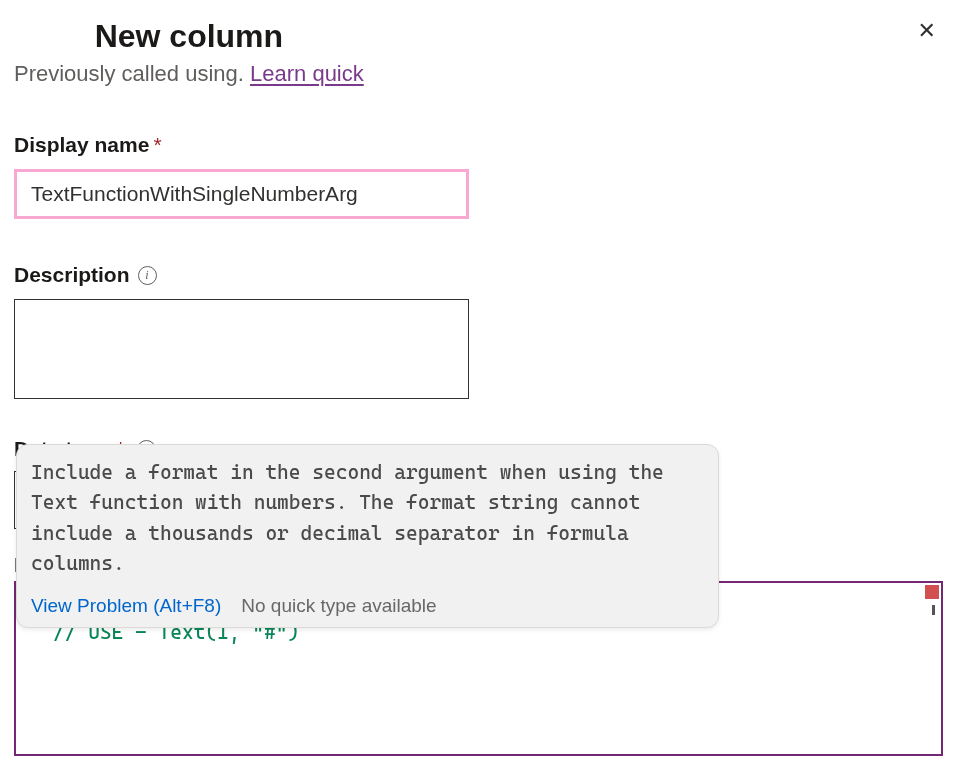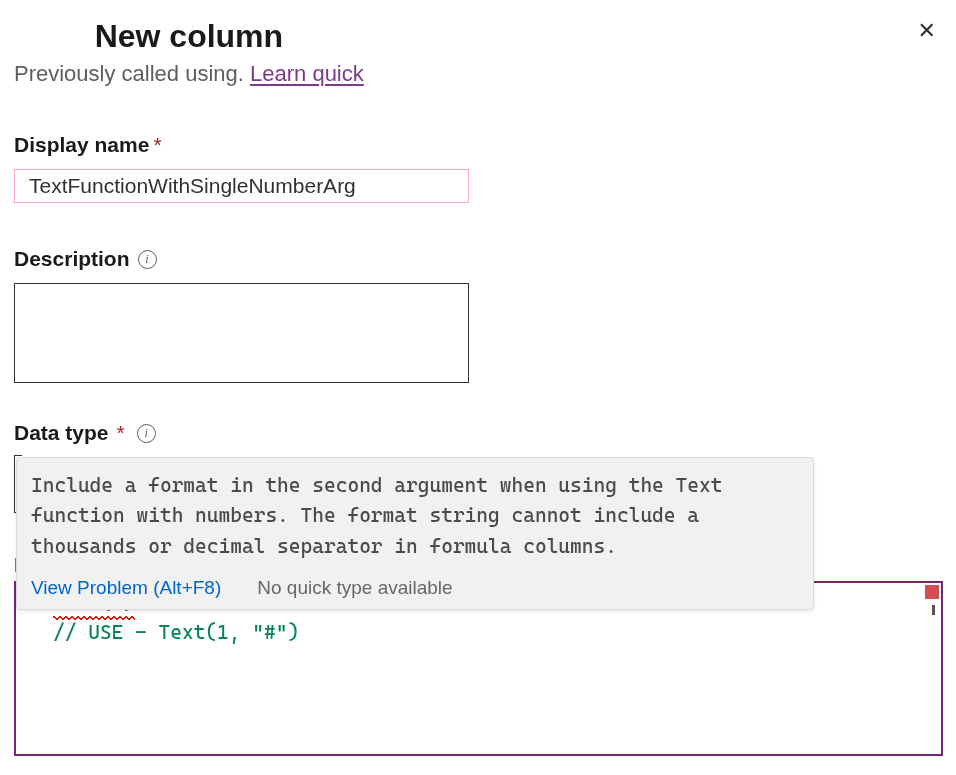--- a/index.html
+++ b/index.html
@@ -72,22 +72,22 @@
       font-size: 12px;
       font-style: italic;
       font-family: Georgia, serif;
       color: #605e5c;
       font-weight: 400;
       margin-left: 6px;
       vertical-align: middle;
     }
     .text-input {
       width: 455px;
-      height: 34px;
-      border: 1px solid #f9a8d4;
+      height: 50px;
+      border: 3px solid #f9a8d4;
       padding: 10px 14px;
       font-size: 21px;
       font-family: inherit;
       color: #323130;
       margin-bottom: 44px;
     }
     .textarea-input {
       width: 455px;
       height: 100px;
       border: 1px solid #323130;
@@ -115,40 +115,40 @@
       top: 34px;
       left: 0;
       width: 8px;
       height: 58px;
       border-left: 1px solid #323130;
       border-top: 1px solid #323130;
       border-bottom: 1px solid #323130;
     }
     .tooltip-box {
       position: absolute;
-      top: 457px;
+      top: 444px;
       left: 16px;
-      width: 798px;
+      width: 703px;
       background: #f1f1f1;
       border: 1px solid #dcdad7;
-      border-radius: 4px;
+      border-radius: 12px;
       padding: 12px 14px 10px 14px;
       box-shadow: 0 2px 4px rgba(0,0,0,0.08);
       z-index: 10;
     }
     .tooltip-message {
       font-family: 'Cascadia Mono', 'Consolas', monospace;
       font-size: 20px;
       color: #4a4a4a;
       line-height: 1.52;
       margin-bottom: 16px;
     }
     .tooltip-actions {
       display: flex;
-      gap: 36px;
+      gap: 20px;
       align-items: center;
       font-size: 19px;
     }
     .view-problem {
       color: #0066cc;
       cursor: pointer;
     }
     .no-fixes {
       color: #686868;
     }

